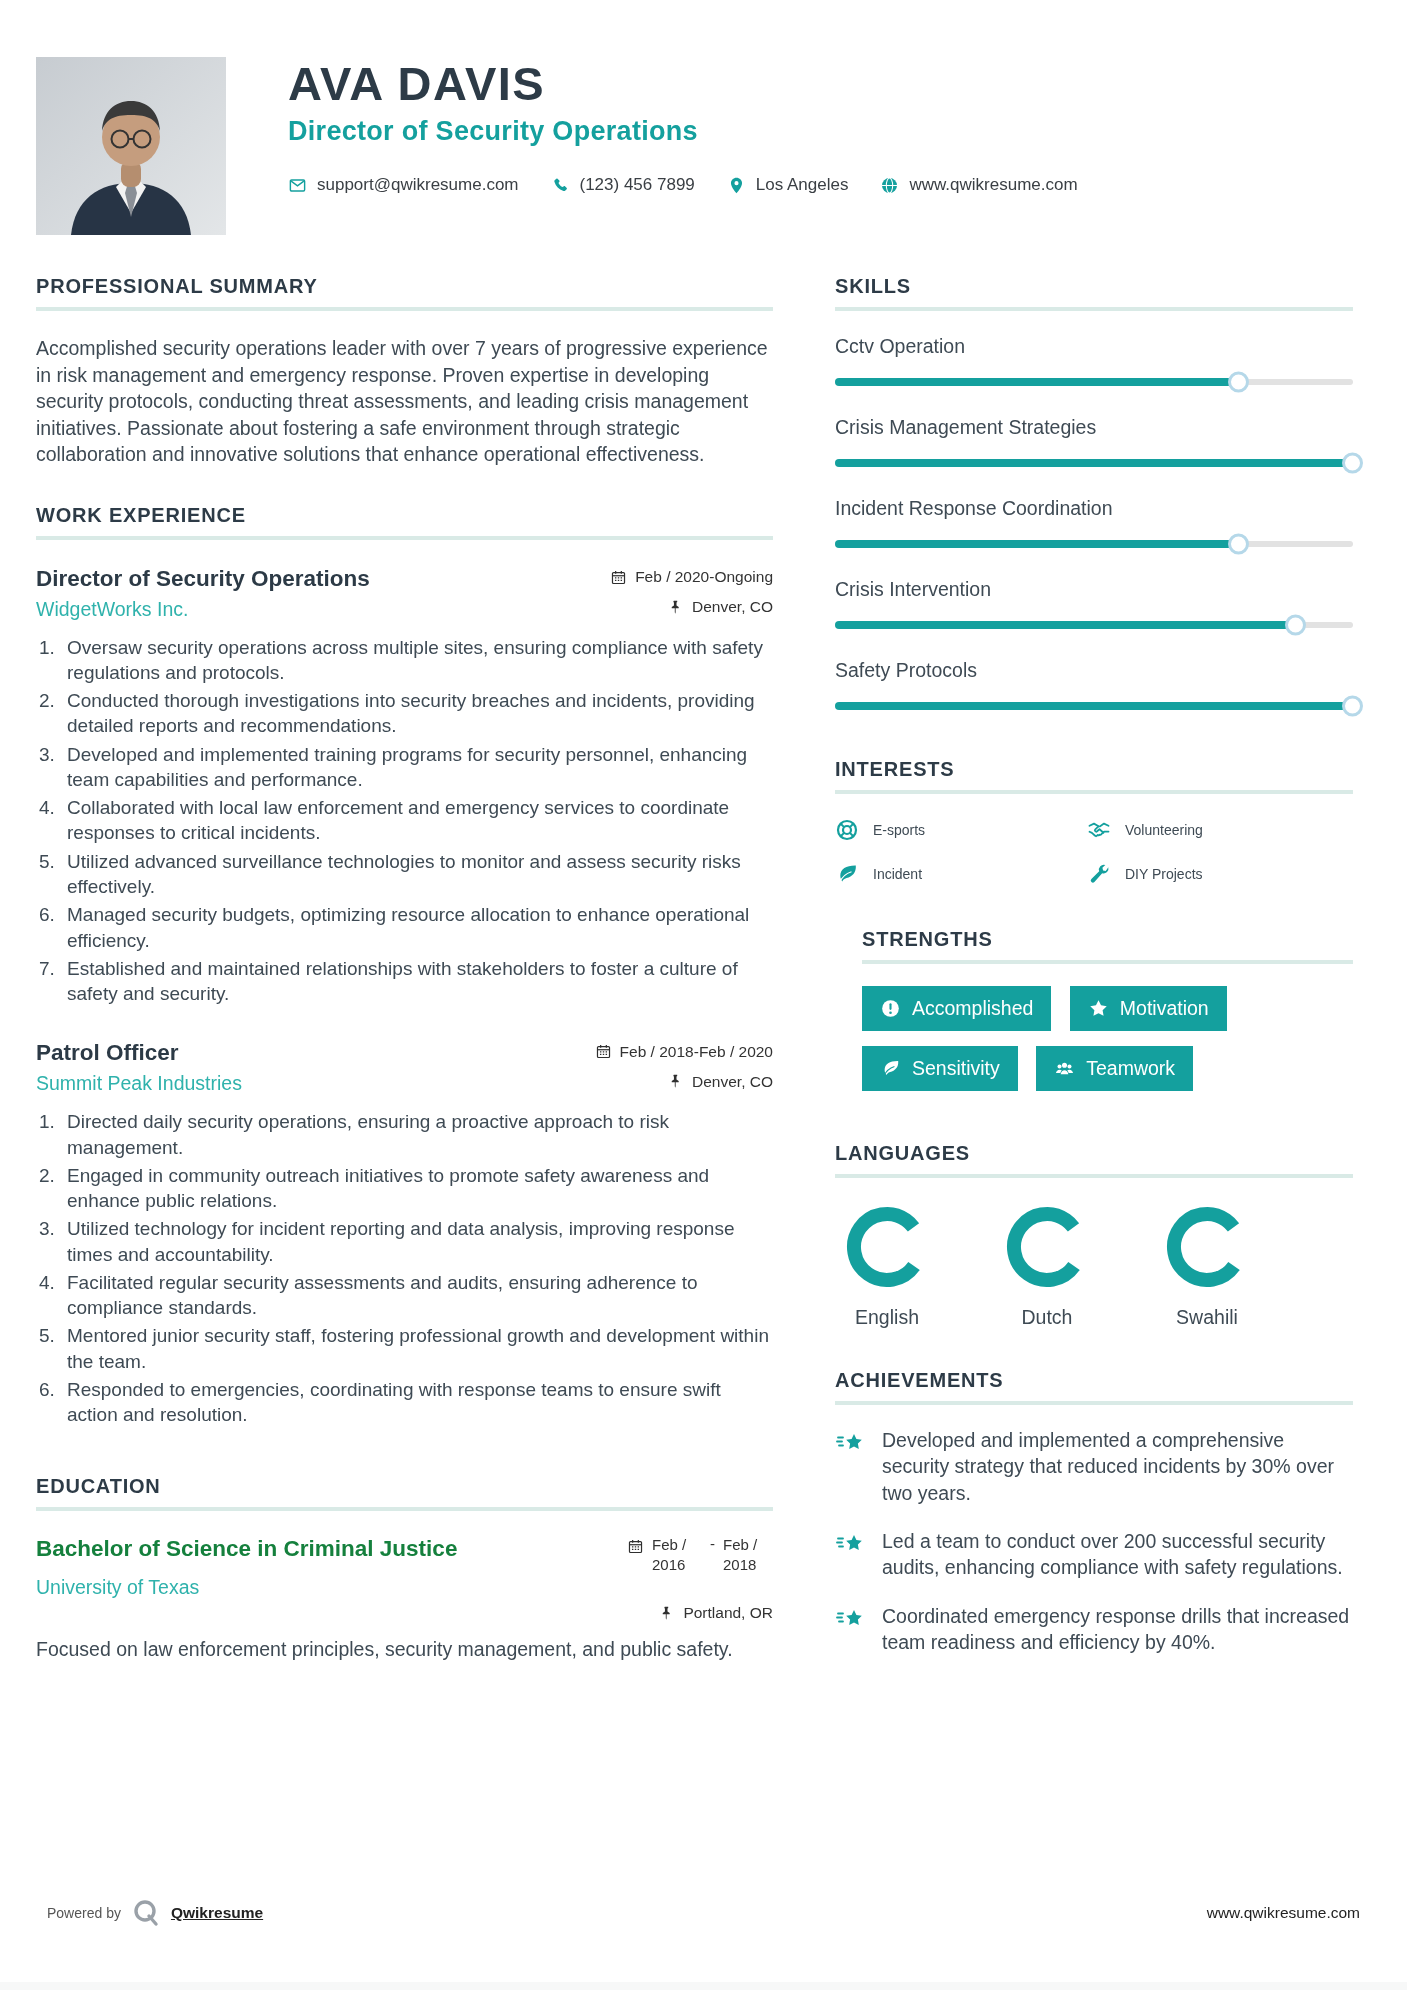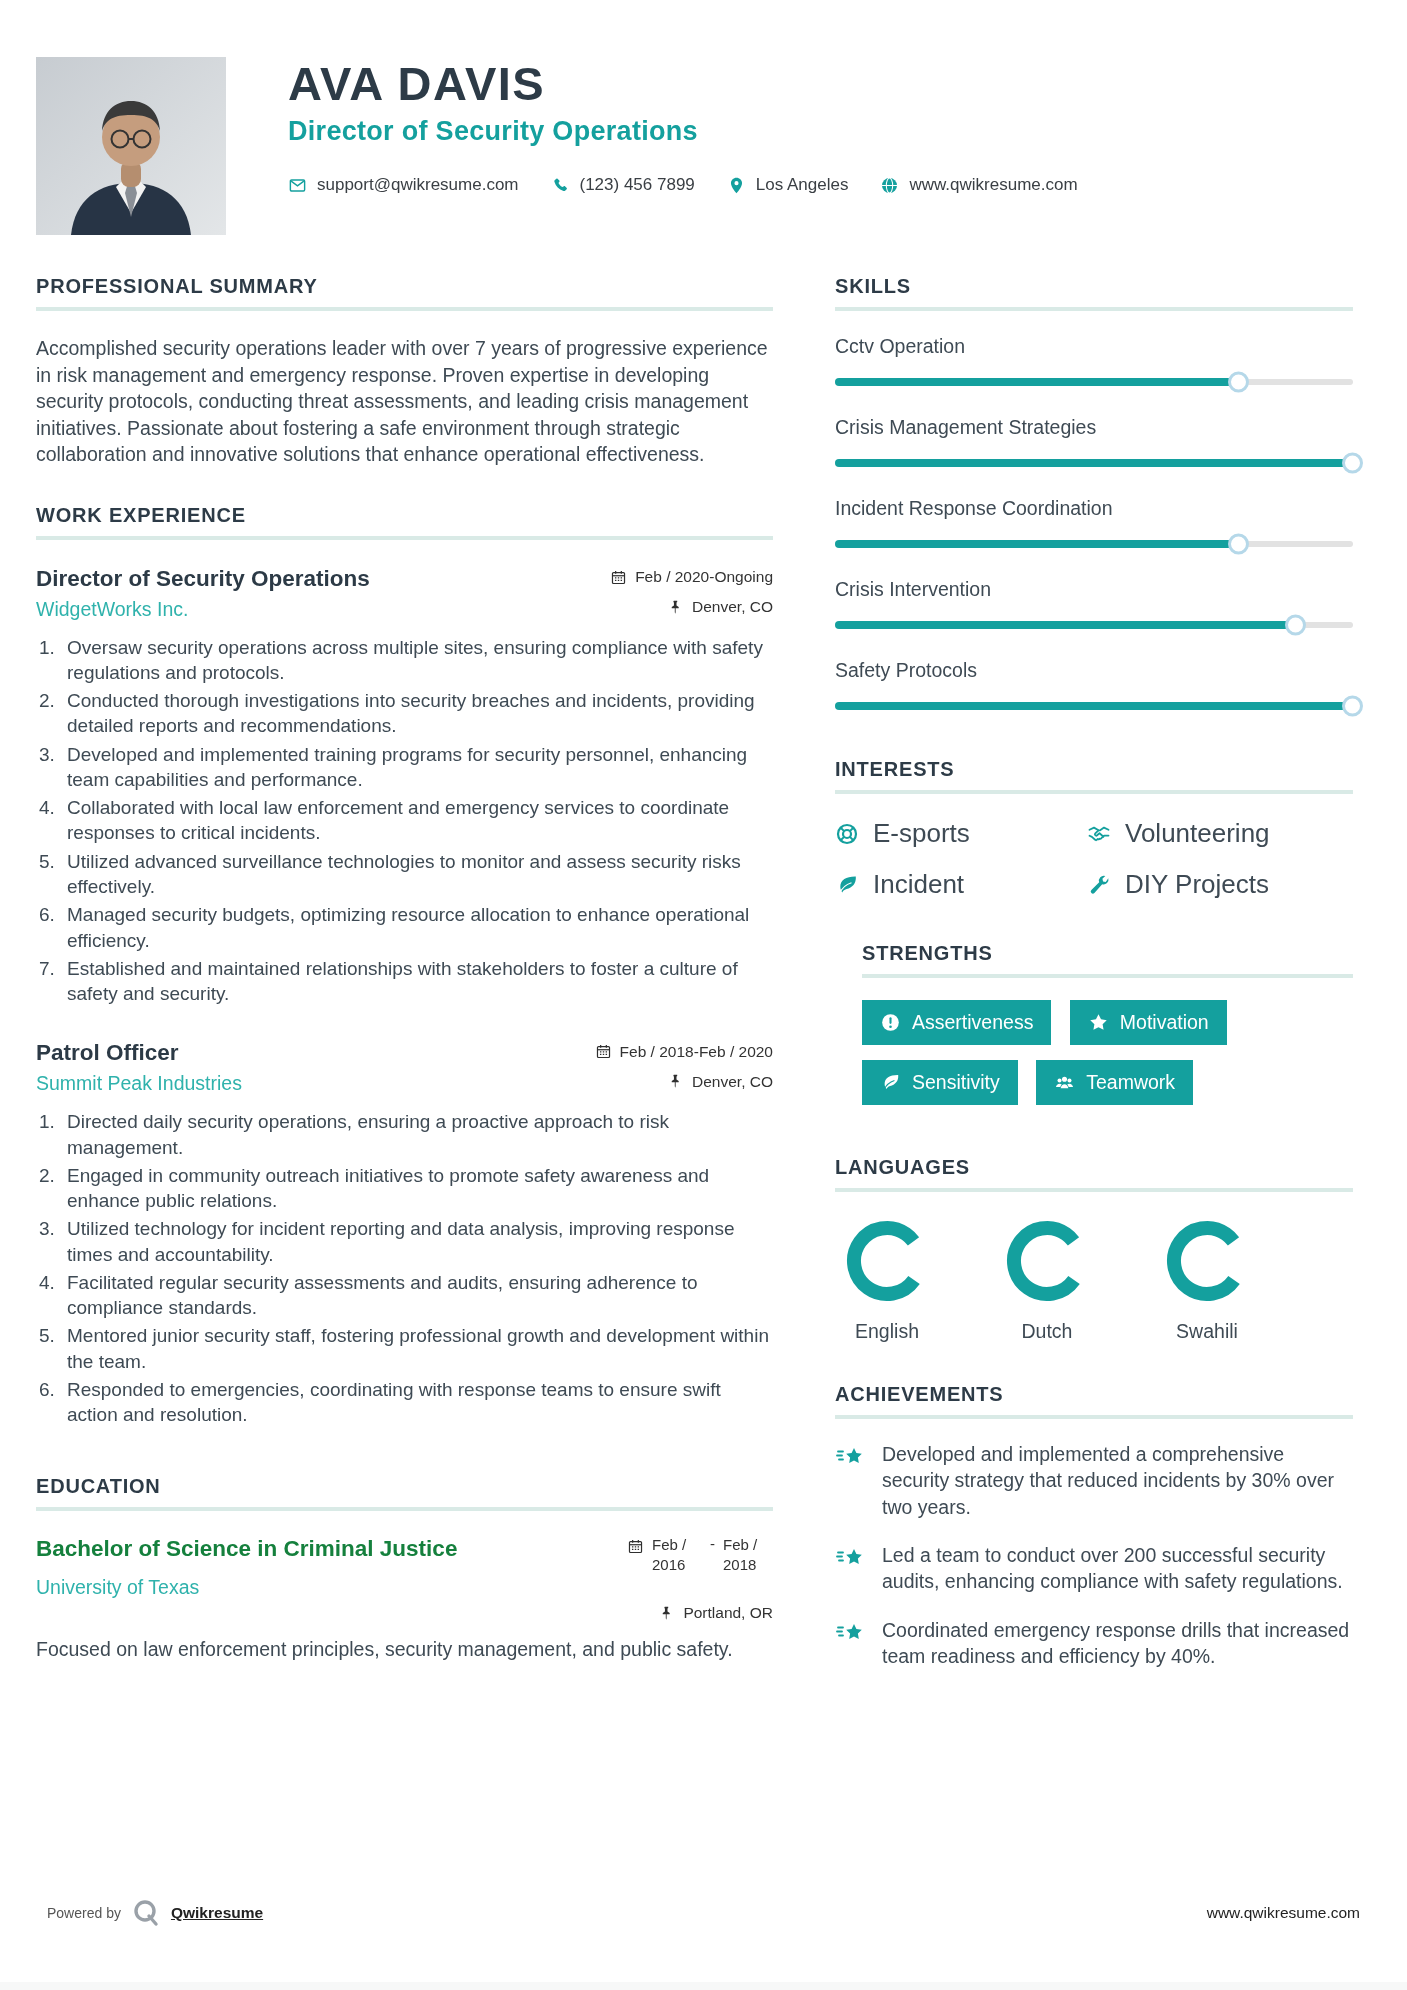--- a/index.html
+++ b/index.html
@@ -73,21 +73,21 @@
   .skill{margin-top:24px;}
   .skill-label{font-size:19.5px;color:var(--body);}
   .slider{position:relative;height:20px;margin-top:14px;}
   .slider-track{position:absolute;left:0;right:0;top:7px;height:6px;border-radius:3px;background:var(--track);}
   .slider-fill{position:absolute;left:0;top:6px;height:8px;border-radius:4px;background:var(--accent);}
   .slider-handle{position:absolute;right:-10px;top:50%;transform:translateY(-50%);width:21px;height:21px;border-radius:50%;
     background:#fff;border:3px solid var(--handle-border);}
 
   
   .interests-grid{display:grid;grid-template-columns:252px 1fr;row-gap:20px;margin-top:24px;}
-  .interest{display:flex;align-items:center;gap:14px;font-size:26px;color:var(--body);}
+  .interest{display:flex;align-items:center;gap:14px;font-size:14px;color:var(--body);}
   .interest svg{width:24px;height:24px;flex:0 0 auto;}
 
   
   .chips{margin-top:22px;}
   .chip{display:inline-flex;align-items:center;gap:11px;background:var(--accent);color:#fff;
     font-size:19.5px;padding:11px 18px;margin:0 14px 15px 0;}
   .chip svg{width:21px;height:21px;flex:0 0 auto;}
 
   
   .langs{display:flex;gap:56px;margin-top:26px;}
@@ -384,21 +384,21 @@
       <section style="margin-top:42px;margin-left:27px;">
         <h2 class="section-heading">STRENGTHS</h2>
         <div class="rule"></div>
         <div class="chips">
           <span class="chip">
             <svg viewBox="0 0 24 24">
               <circle cx="12" cy="12" r="9.5" fill="#fff"></circle>
               <rect x="10.8" y="6" width="2.4" height="7.6" rx="1.2" fill="#14a09e"></rect>
               <circle cx="12" cy="16.9" r="1.5" fill="#14a09e"></circle>
             </svg>
-            <span>Assertiveness</span>
+            <span>Accomplished</span>
           </span>
           <span class="chip">
             <svg viewBox="0 0 24 24">
               <path d="M12 2.5l2.9 5.9 6.5.9-4.7 4.6 1.1 6.5L12 17.3l-5.8 3.1 1.1-6.5L2.6 9.3l6.5-.9z" fill="#fff"></path>
             </svg>
             <span>Motivation</span>
           </span>
           <span class="chip">
             <svg viewBox="0 0 24 24">
               <path d="M20.8 3.4c-9.3-.2-15.5 3.3-15.5 10.3 0 2.7 1.4 4.9 2 5.8.5-1 1.7-2.7 4.3-3.4 5.6-1.6 9.8-5.6 9.2-12.7z" fill="#fff"></path>

